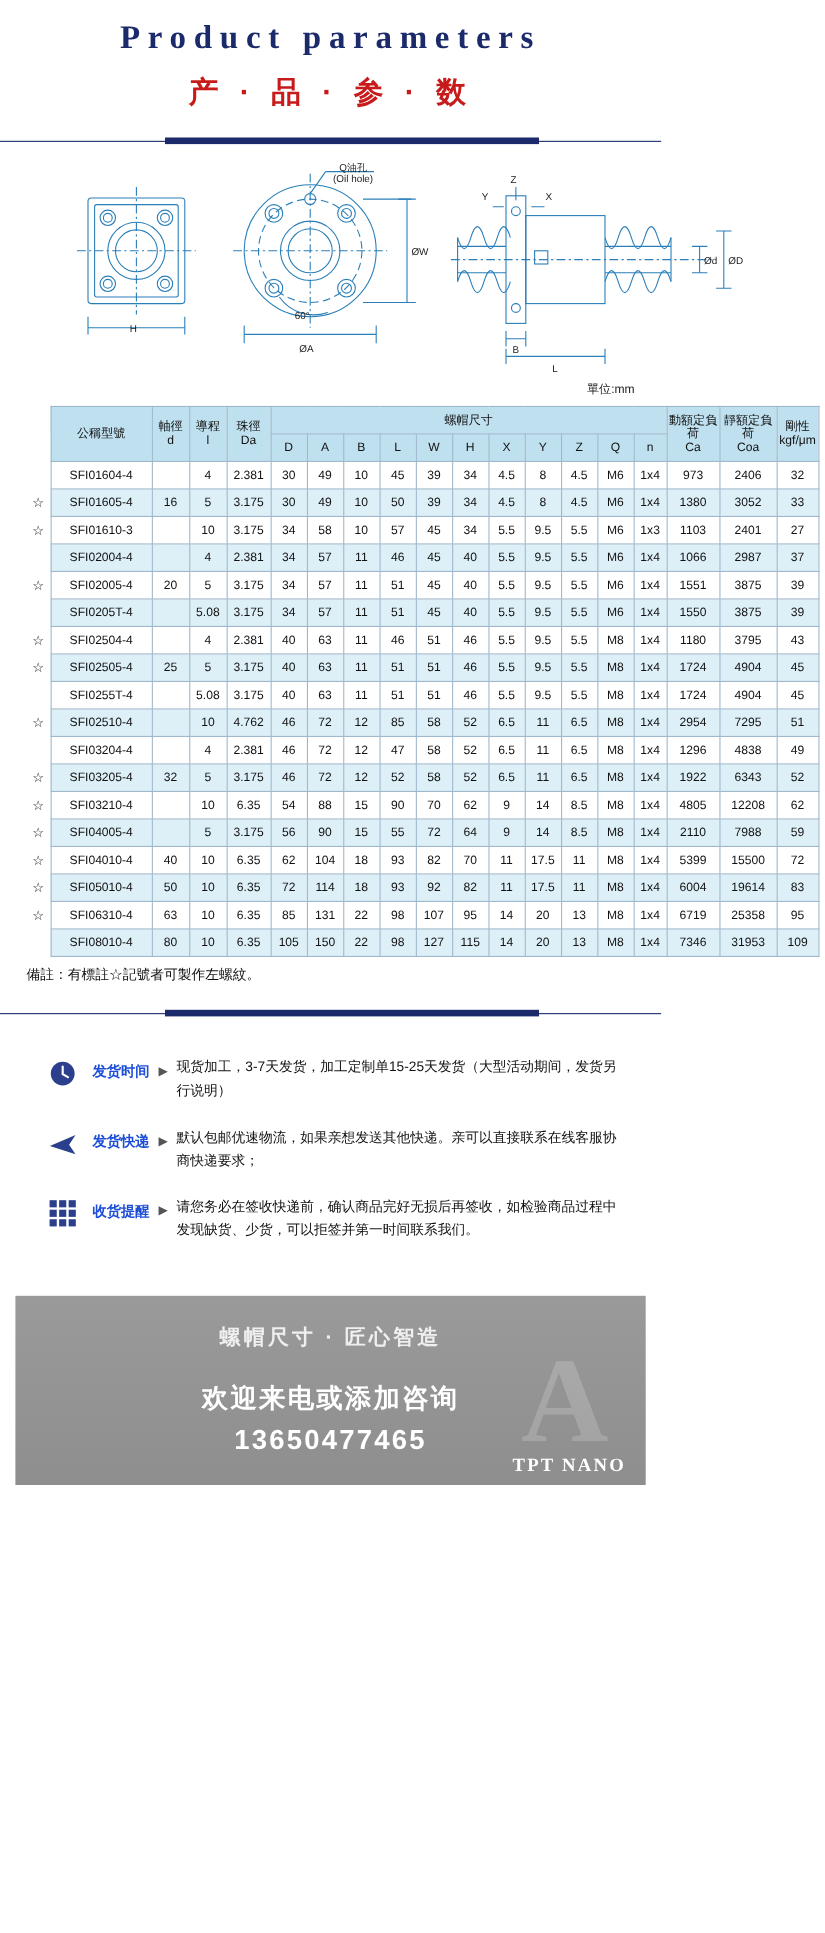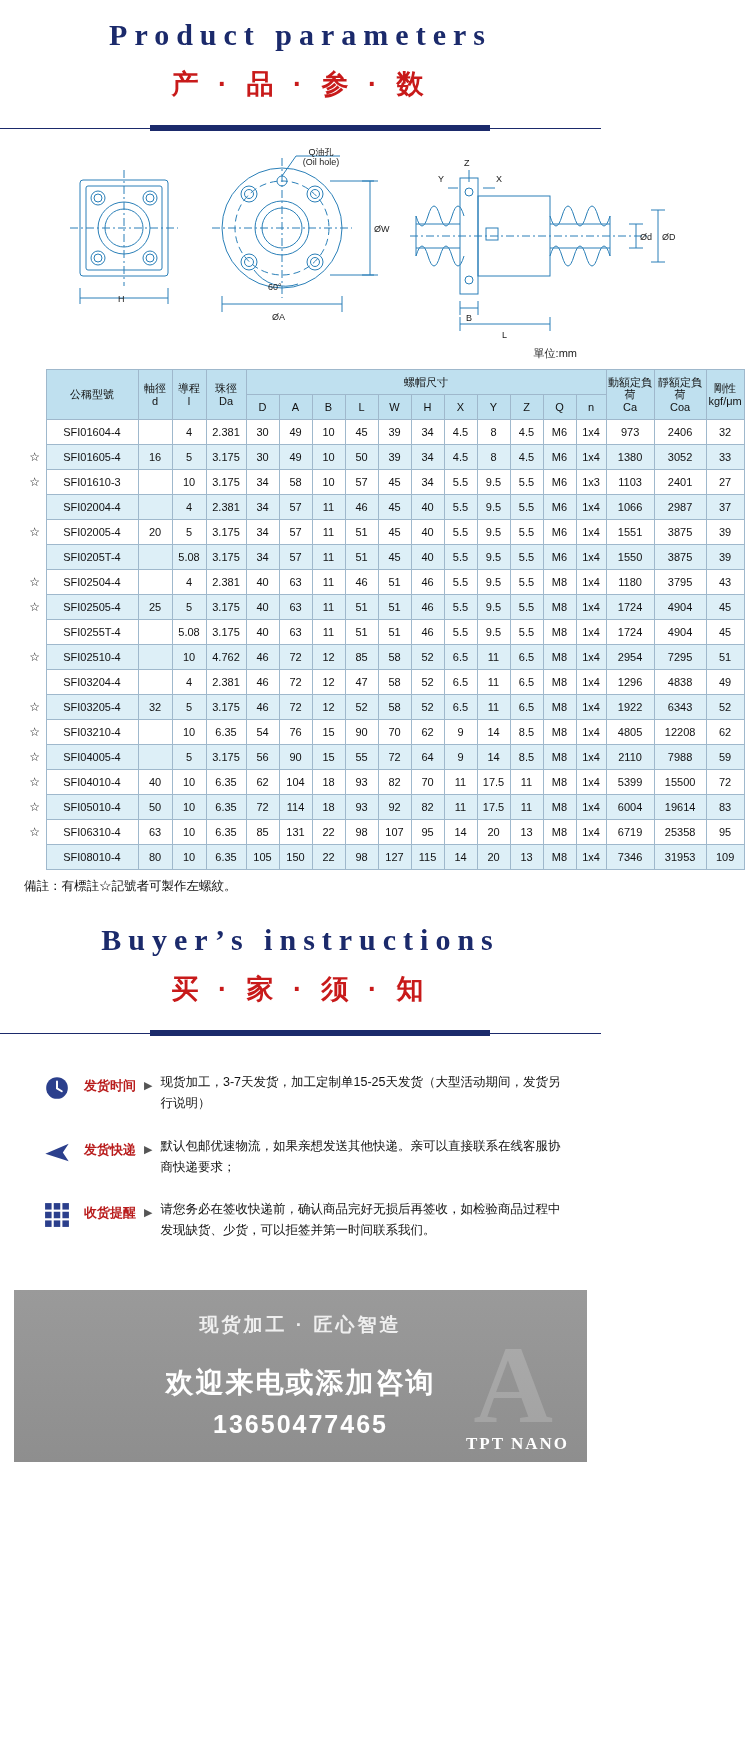--- a/index.html
+++ b/index.html
@@ -85,36 +85,36 @@
 
   
   .buyer-list { padding: 26px 40px 10px 40px; }
   .bitem { display:flex; align-items:flex-start; margin-bottom: 20px; }
   .bicon {
     width:34px; height:34px; flex:0 0 34px;
     color:#2b3f8c;
     display:flex; align-items:center; justify-content:center;
   }
   .blabel {
-    font-size: 13px; font-weight:bold; color:#b91c1c;
+    font-size: 13px; font-weight:bold; color:#1d4ed8;
     margin: 6px 4px 0 10px; white-space:nowrap;
   }
   .barrow { color:#555; font-size:11px; margin: 8px 8px 0 4px; }
   .btext { font-size: 12.5px; line-height: 1.7; color:#111; margin-top:1px; }
 
   
   .footer {
     margin: 18px 14px 14px 14px;
     height: 172px;
     background: linear-gradient(180deg,#9a9a9a 0%, #8e8e8e 100%);
     position:relative; overflow:hidden;
     display:flex; flex-direction:column; align-items:center; justify-content:center;
   }
   .footer .f1 { font-size:19px; color:#efefef; letter-spacing:3px; font-weight:bold; }
-  .footer .f2 { font-size:28px; color:#ffffff; letter-spacing:2px; font-weight:bold; margin-top:26px; }
+  .footer .f2 { font-size:24px; color:#ffffff; letter-spacing:2px; font-weight:bold; margin-top:26px; }
   .footer .f3 { font-size:25px; color:#ffffff; letter-spacing:2px; font-weight:bold; margin-top:8px; }
   .footer .brand {
     position:absolute; right:18px; bottom:8px;
     font-size:17px; color:#ffffff; font-weight:bold; letter-spacing:2px;
     font-family:"Liberation Serif", serif;
   }
   .footer .watermark {
     position:absolute; right:34px; bottom:22px;
     font-size:110px; color:rgba(255,255,255,.18); font-weight:bold;
     font-family:"Liberation Serif", serif; line-height:1;
@@ -564,21 +564,21 @@
             <td>6343</td>
             <td>52</td>
           </tr>
           <tr>
             <td class="star-cell">☆</td>
             <td class="model">SFI03210-4</td>
             <td></td>
             <td>10</td>
             <td>6.35</td>
             <td>54</td>
-            <td>76</td>
+            <td>88</td>
             <td>15</td>
             <td>90</td>
             <td>70</td>
             <td>62</td>
             <td>9</td>
             <td>14</td>
             <td>8.5</td>
             <td>M8</td>
             <td>1x4</td>
             <td>4805</td>
@@ -689,24 +689,20 @@
             <td>7346</td>
             <td>31953</td>
             <td>109</td>
           </tr>
         </tbody>
     </table>
   </div>
 
   <div class="note">備註：有標註☆記號者可製作左螺紋。</div>
 
-  <div class="sec-head" style="padding-top:28px">
-    <div class="en">Buyer’s instructions</div>
-    <div class="cn">买 · 家 · 须 · 知</div>
-  </div>
   <div class="rule-wrap">
     <div class="rule-thin"></div>
     <div class="rule-thick"></div>
   </div>
 
   <div class="buyer-list" id="buyer-list">
       <div class="bitem">
         <div class="bicon">
           <svg width="26" height="26" viewBox="0 0 24 24">
             <circle cx="12" cy="12" r="10" fill="#2b3f8c"></circle>
@@ -744,19 +740,19 @@
           </svg>
         </div>
         <div class="blabel">收货提醒</div>
         <div class="barrow">▶</div>
         <div class="btext">请您务必在签收快递前，确认商品完好无损后再签收，如检验商品过程中发现缺货、少货，可以拒签并第一时间联系我们。</div>
       </div>
     </div>
 
   <div class="footer">
     <div class="watermark">A</div>
-    <div class="f1">现货加工 · 匠心智造</div>
+    <div class="f1">螺帽尺寸 · 匠心智造</div>
     <div class="f2">欢迎来电或添加咨询</div>
     <div class="f3">13650477465</div>
     <div class="brand">TPT NANO</div>
   </div>
 
 </div>
 
 </body></html>

